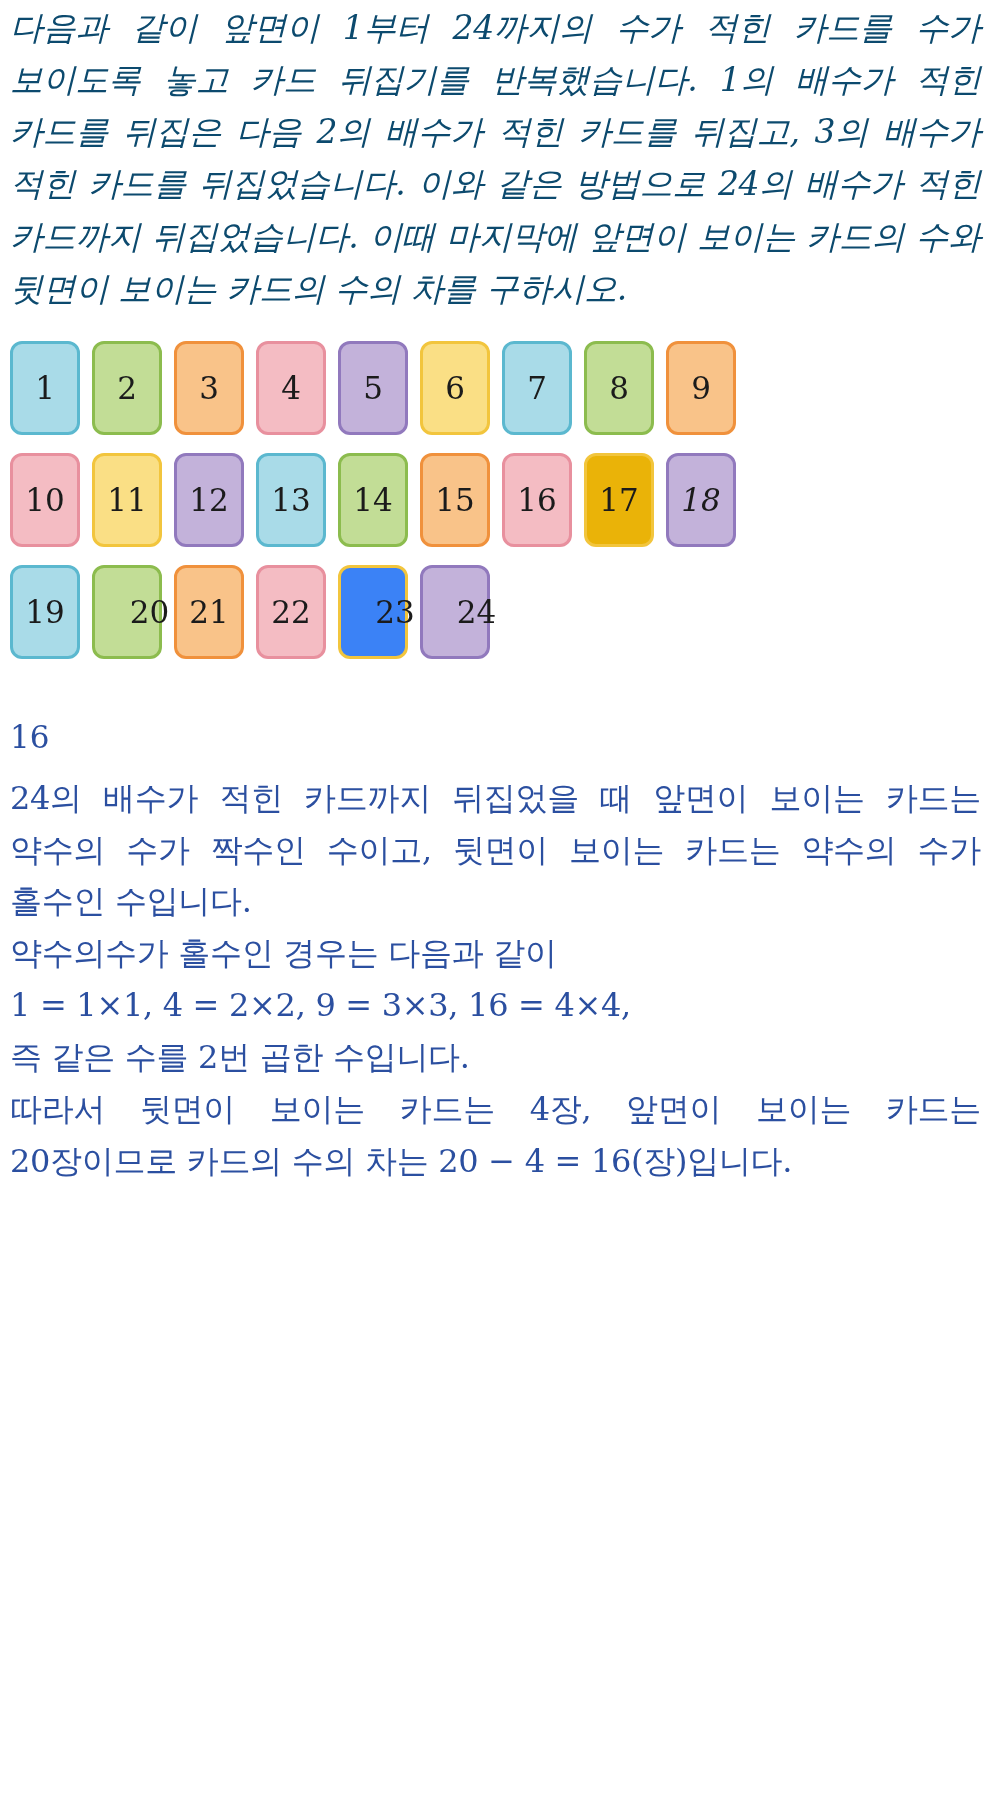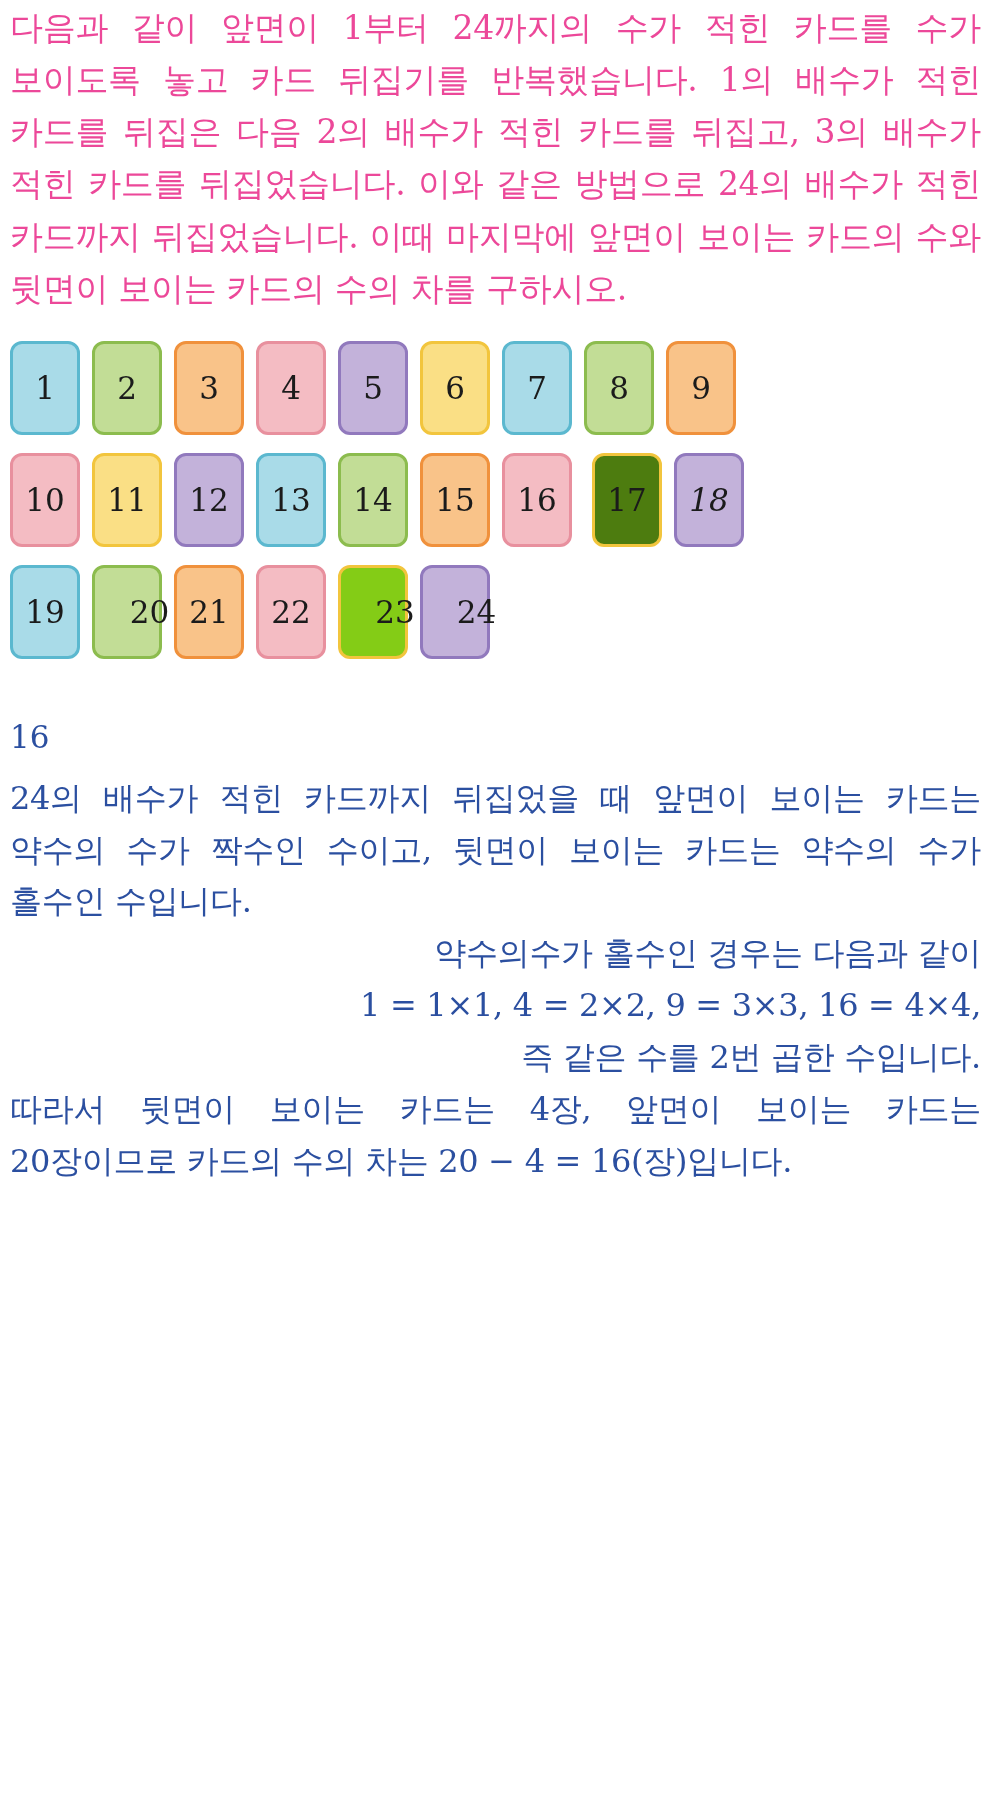--- a/index.html
+++ b/index.html
@@ -20,22 +20,23 @@
     padding: 0 12px 0 10px;
     box-sizing: border-box;
   }
   .problem {
     font-size: 33px;
     line-height: 1.58;
     letter-spacing: -0.3px;
     text-align: justify;
     text-justify: inter-character;
     word-break: keep-all;
-    color: #ec4899;
+    color: #0c4a6e;
     padding-top: 2px;
+    font-style: italic;
   }
   .problem p {
     margin: 0;
   }
 
   
   .cards {
     margin-top: 26px;
   }
   .card-row {
@@ -68,21 +69,20 @@
   .solution {
     margin-top: 18px;
     font-size: 32px;
     line-height: 1.62;
     color: #2b4fa0;
     letter-spacing: -0.3px;
     word-break: keep-all;
   }
   .solution p {
     margin: 0;
-    text-align: right;
   }
   .solution .just {
     text-align: justify;
     text-justify: inter-character;
   }
 </style>
 </head>
 <body>
 
 <div class="page">
@@ -104,29 +104,29 @@
         <div class="card" style="background: rgb(249, 195, 137); border-color: rgb(240, 145, 60);">9</div>
       </div>
       <div class="card-row">
         <div class="card" style="background: rgb(244, 188, 195); border-color: rgb(232, 144, 158);">10</div>
         <div class="card" style="background: rgb(250, 223, 133); border-color: rgb(242, 197, 61);">11</div>
         <div class="card" style="background: rgb(195, 178, 218); border-color: rgb(145, 121, 189);">12</div>
         <div class="card" style="background: rgb(169, 219, 232); border-color: rgb(91, 184, 207);">13</div>
         <div class="card" style="background: rgb(194, 221, 150); border-color: rgb(140, 188, 78);">14</div>
         <div class="card" style="background: rgb(249, 195, 137); border-color: rgb(240, 145, 60);">15</div>
         <div class="card" style="background: rgb(244, 188, 195); border-color: rgb(232, 144, 158);">16</div>
-        <div class="card" style="background: #4d7c0f; border-color: rgb(242, 197, 61); margin-left: 8px;">17</div>
+        <div class="card" style="background: #eab308; border-color: rgb(242, 197, 61);">17</div>
         <div class="card" style="background: rgb(195, 178, 218); border-color: rgb(145, 121, 189); font-style: italic;">18</div>
       </div>
       <div class="card-row">
         <div class="card" style="background: rgb(169, 219, 232); border-color: rgb(91, 184, 207);">19</div>
         <div class="card" style="background: rgb(194, 221, 150); border-color: rgb(140, 188, 78); padding-left: 45px;">20</div>
         <div class="card" style="background: rgb(249, 195, 137); border-color: rgb(240, 145, 60);">21</div>
         <div class="card" style="background: rgb(244, 188, 195); border-color: rgb(232, 144, 158);">22</div>
-        <div class="card" style="background: #84cc16; border-color: rgb(242, 197, 61); padding-left: 44px;">23</div>
+        <div class="card" style="background: #3b82f6; border-color: rgb(242, 197, 61); padding-left: 44px;">23</div>
         <div class="card" style="background: rgb(195, 178, 218); border-color: rgb(145, 121, 189); padding-left: 43px;">24</div>
       </div>
     </div>
 
   <div class="answer" style="color: rgb(43, 79, 160);">16</div>
 
   <div class="solution">
     <p class="just">24의 배수가 적힌 카드까지 뒤집었을 때 앞면이 보이는 카드는 약수의 수가 짝수인 수이고, 뒷면이 보이는 카드는 약수의 수가 홀수인 수입니다.</p>
     <p>약수의수가 홀수인 경우는 다음과 같이</p>
     <p>1 = 1×1,  4 = 2×2,  9 = 3×3,  16 = 4×4,</p>

